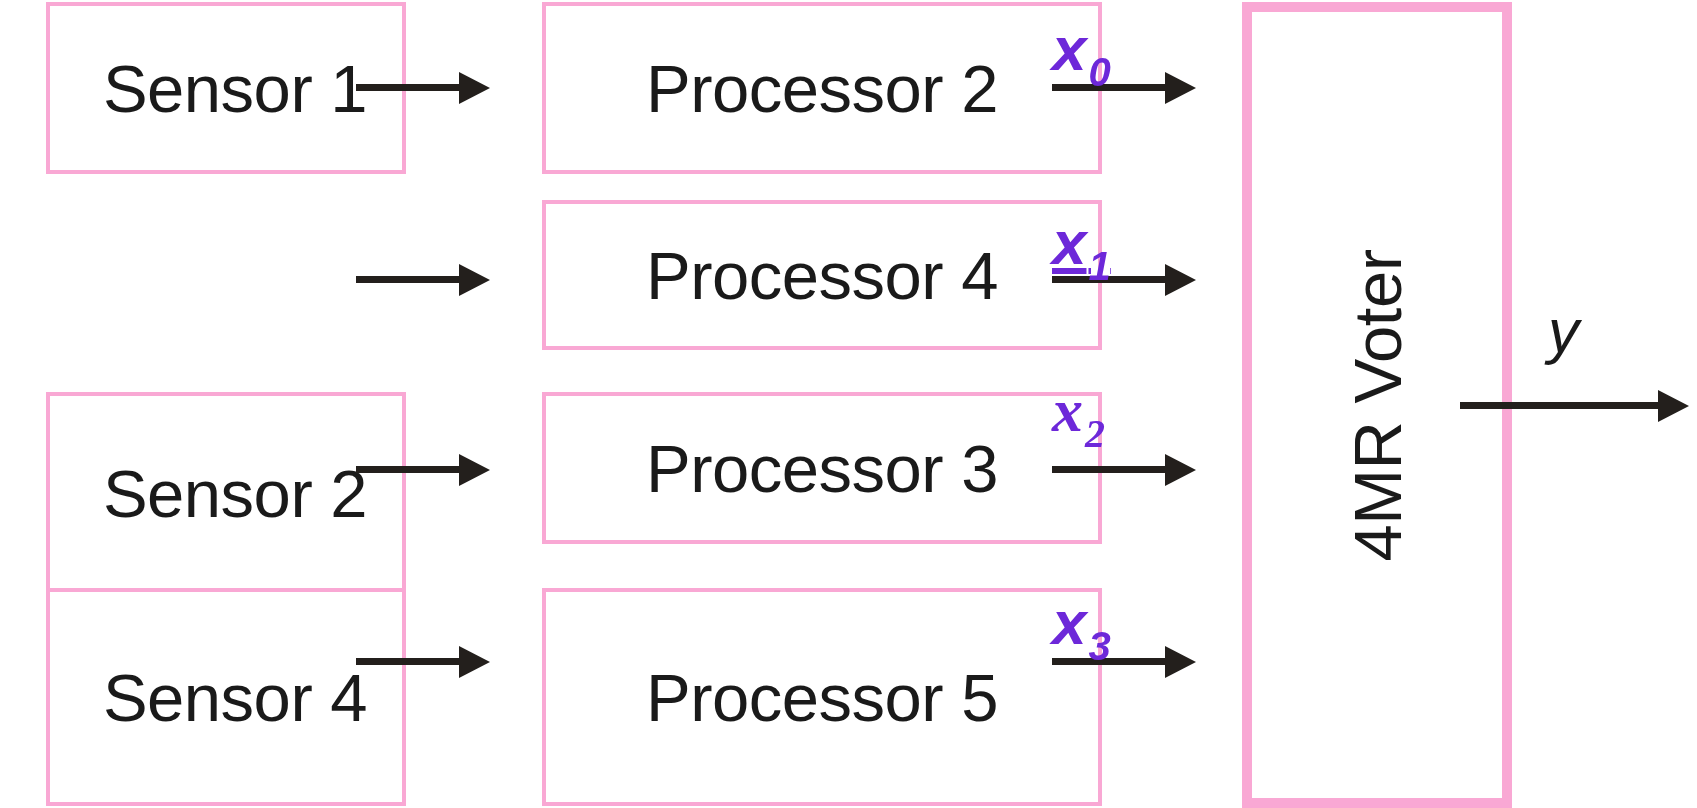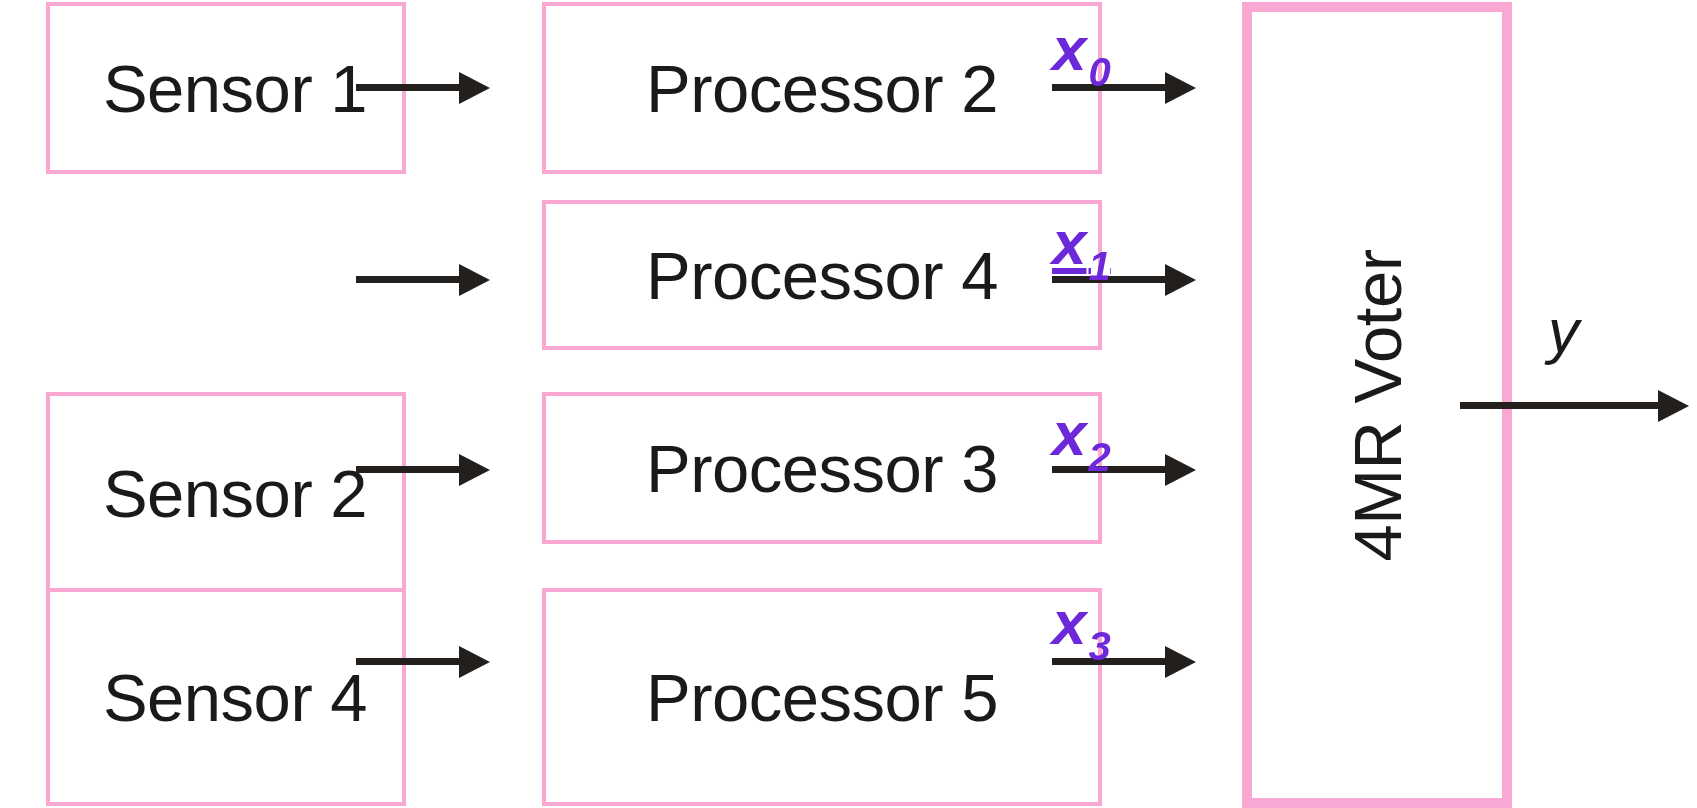--- a/index.html
+++ b/index.html
@@ -122,21 +122,21 @@
     <span class="box-label">Sensor 2</span>
   </div>
   <div class="conn" style="left:356px; top:466px; width:108px;"></div>
   <div class="arrowhead" style="left:459px; top:454px;"></div>
 
   <div class="box processor-box" style="left:496px; top:392px; width:560px; height:152px;">
     <span class="box-label">Processor 3</span>
   </div>
   <div class="conn" style="left:1052px; top:466px; width:118px;"></div>
   <div class="arrowhead" style="left:1165px; top:454px;"></div>
-  <div class="sig-label" style="left:1052px; top:403px;">
+  <div class="sig-label" style="left:1052px; top:379px;font-family:Liberation Serif, serif;">
     <span>x</span><span class="sub">2</span>
   </div>
 
   <div class="box sensor-box" style="left:0px; top:588px; width:360px; height:218px;">
     <span class="box-label">Sensor 4</span>
   </div>
   <div class="conn" style="left:356px; top:658px; width:108px;"></div>
   <div class="arrowhead" style="left:459px; top:646px;"></div>
 
   <div class="box processor-box" style="left:496px; top:588px; width:560px; height:218px;">

